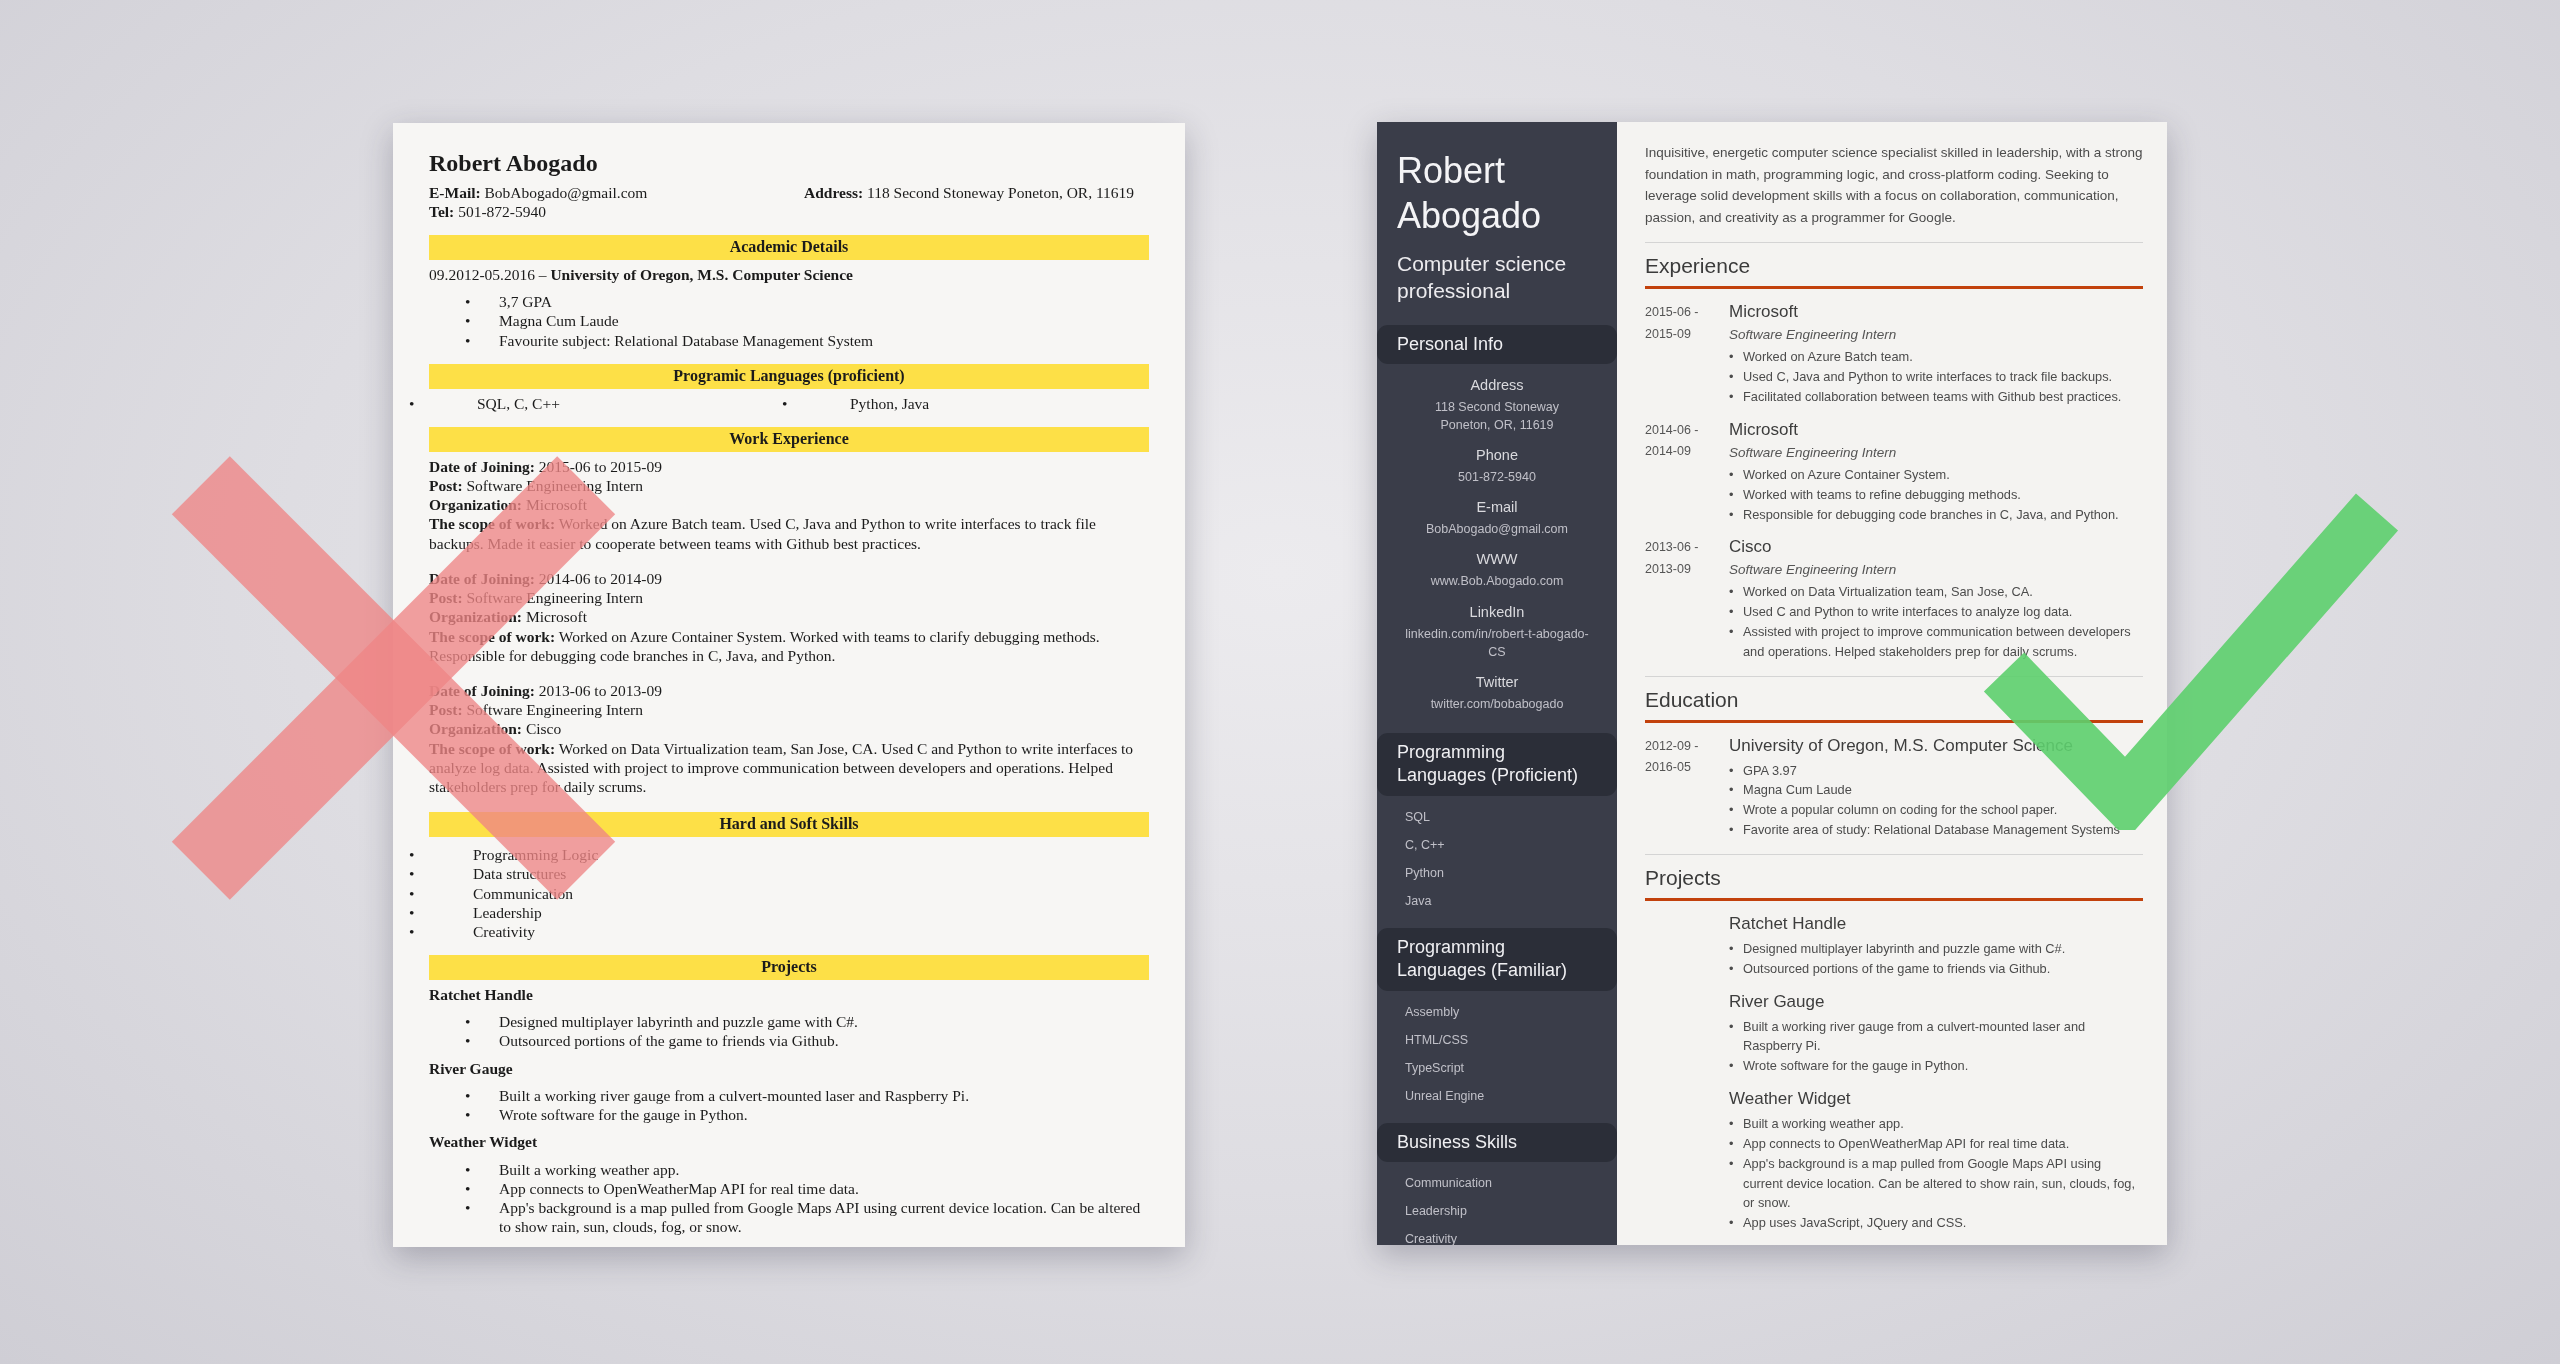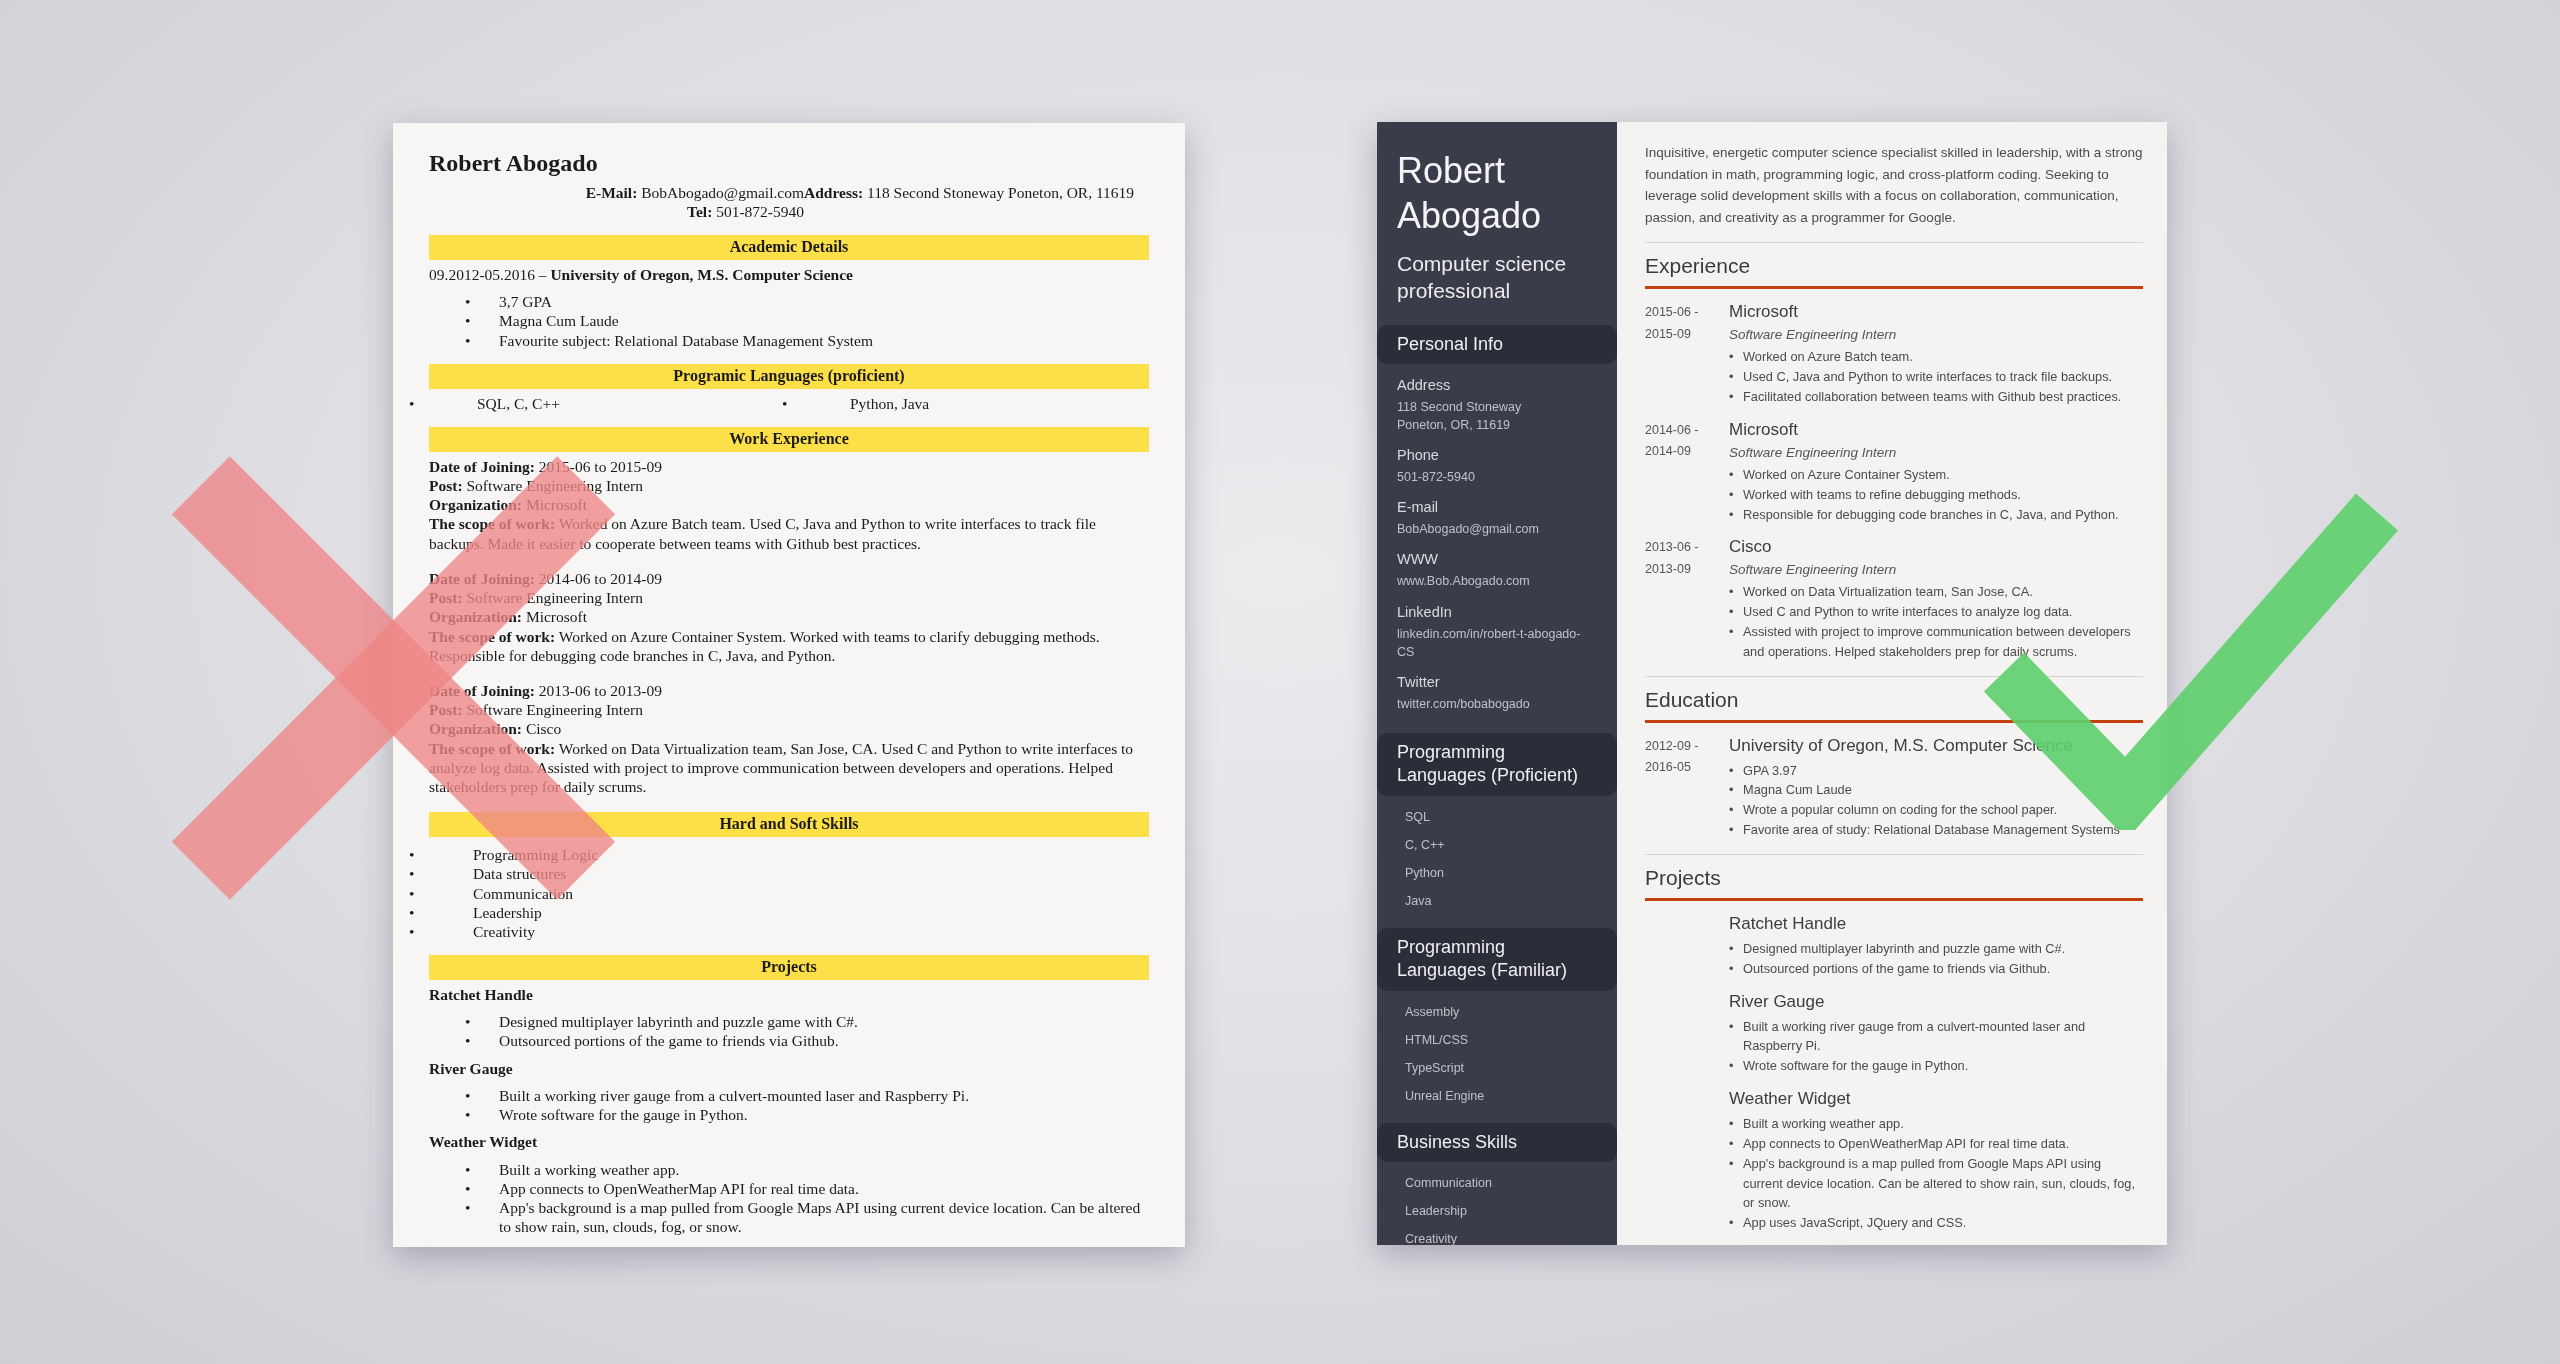--- a/index.html
+++ b/index.html
@@ -9,21 +9,21 @@
   .stage{position:relative;width:2560px;height:1364px;
          background:radial-gradient(ellipse at 50% 42%, #ecebee 0%, #dedde2 55%, #cfced5 100%);}
 
   
   .page-left{position:absolute;left:393px;top:123px;width:792px;height:1124px;
              background:#f7f6f4;box-shadow:0 10px 30px rgba(40,40,60,.28);
              padding:26px 36px;box-sizing:border-box;overflow:hidden;
              font-family:"Liberation Serif",serif;color:#1b1b1b;font-size:15.5px;line-height:1.24;}
   .lr-name{font-size:24px;font-weight:bold;margin:0 0 4px;}
   .contact-row{display:flex;}
-  .contact-left{flex:1;text-align:right;}
+  .contact-left{flex:1;}
   .contact-right{flex:0 0 345px;}
   .band{background:#fde047;color:#1b1b1b;text-align:center;font-weight:bold;
         font-size:16px;padding:2px 0 3px;margin:14px 0 5px;}
   .acad-line{margin-bottom:2px;}
   .dotlist{margin:8px;padding:0;list-style:none;}
   .dotlist li{padding-left:62px;position:relative;}
   .dotlist li::before{content:"\2022";position:absolute;left:28px;}
   .skills-list li{padding-left:70px;}
   .skills-list li::before{left:6px;}
   .skills-list{margin-left:-26px;}
@@ -34,21 +34,21 @@
   .proj-title{font-weight:bold;margin:1px 0;}
 
   
   .resume-right{position:absolute;left:1377px;top:122px;width:790px;height:1123px;
                 display:flex;box-shadow:0 10px 30px rgba(40,40,60,.28);overflow:hidden;}
   .sidebar{flex:0 0 240px;background:#3a3d49;color:#e9e9ec;box-sizing:border-box;
            padding:26px 0 20px;overflow:hidden;}
   .sb-name{font-size:36px;line-height:1.25;padding:0 20px;color:#f4f4f6;}
   .sb-title{font-size:21px;line-height:1.3;padding:0 20px;margin-top:12px;color:#ecebee;}
   .sb-band{background:#2b2e38;font-size:18px;line-height:1.3;padding:8px 20px;margin-top:20px;color:#f0f0f3;border-radius:11px;}
-  .pi-item{padding:0 20px;margin-top:13px;}
+  .pi-item{padding:0 20px;margin-top:13px;text-align:center;}
   .pi-label{font-size:14.5px;color:#dadade;margin-bottom:5px;}
   .pi-value{font-size:12.5px;color:#c0c0c8;line-height:1.45;}
   .sb-item{font-size:12.5px;color:#c0c0c8;padding:0 28px;margin-top:14px;}
 
   .main{flex:1;background:#f4f3f1;box-sizing:border-box;padding:20px 24px 0 28px;color:#4a4a4a;overflow:hidden;}
   .summary{font-size:13.5px;line-height:1.6;margin:0;color:#4c4c4c;}
   .m-heading{font-size:21px;font-weight:400;color:#3b3b3b;margin:14px 0 0;
              border-top:1px solid #d4d4d4;border-bottom:3px solid #c2410c;
              padding:11px 0 8px;}
   .m-entry{display:flex;margin-top:13px;}

